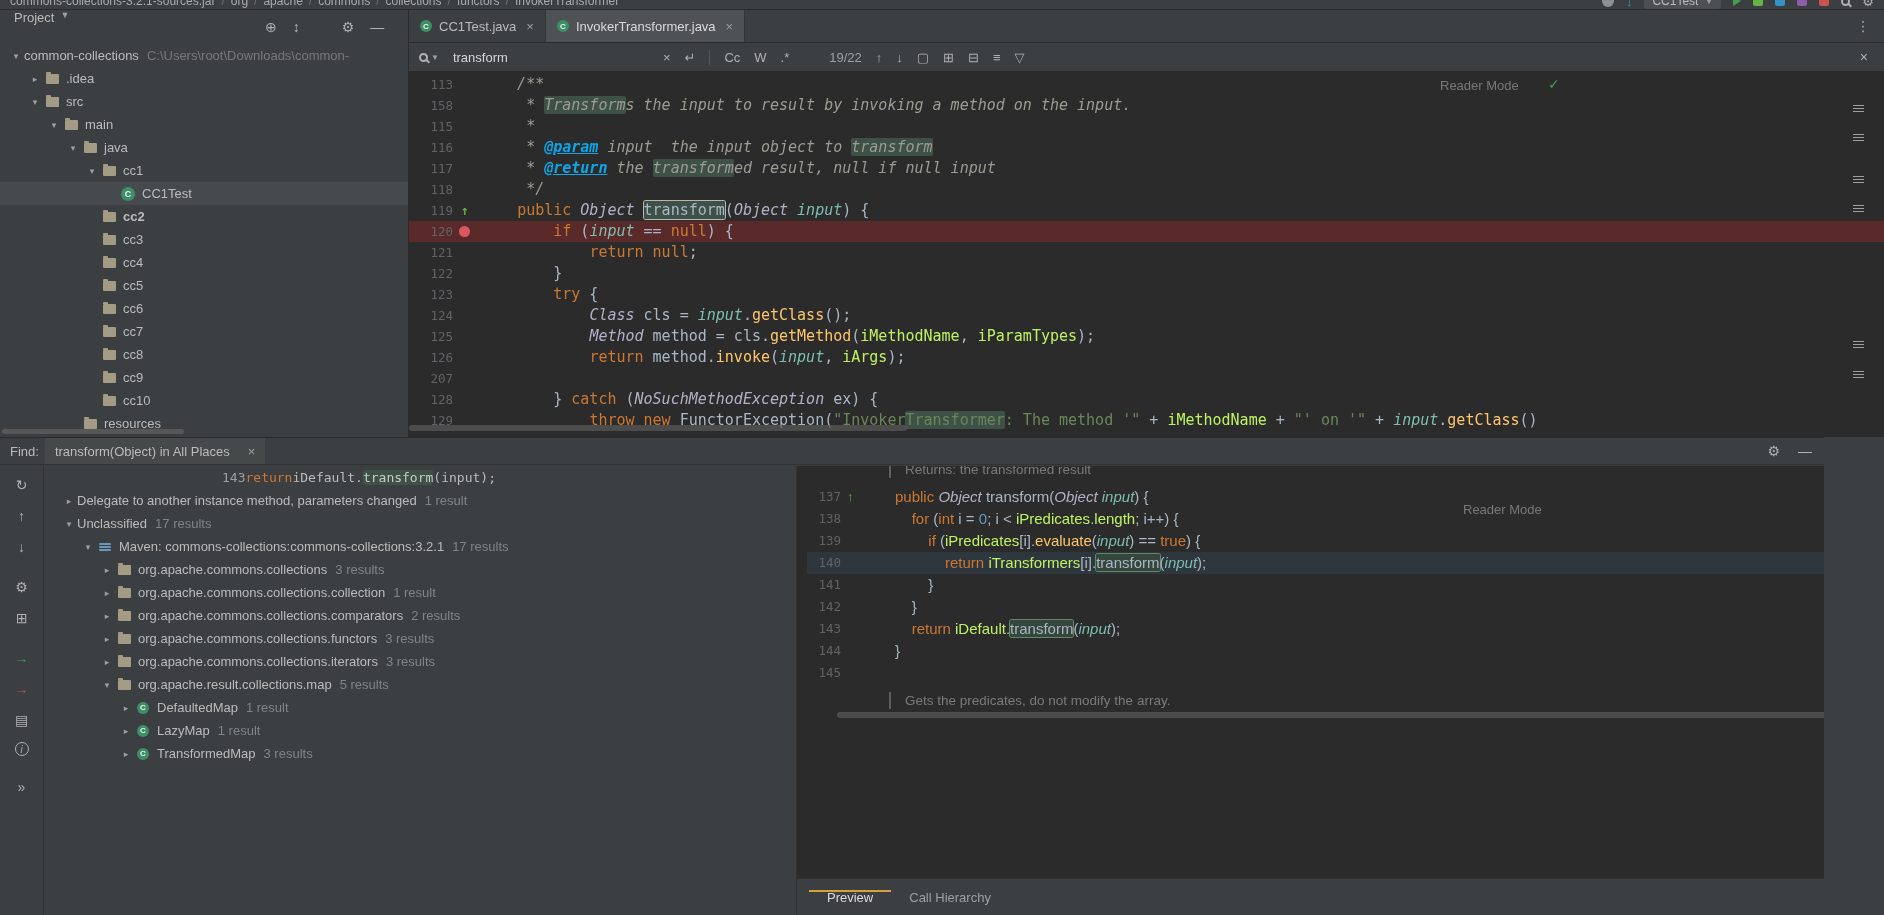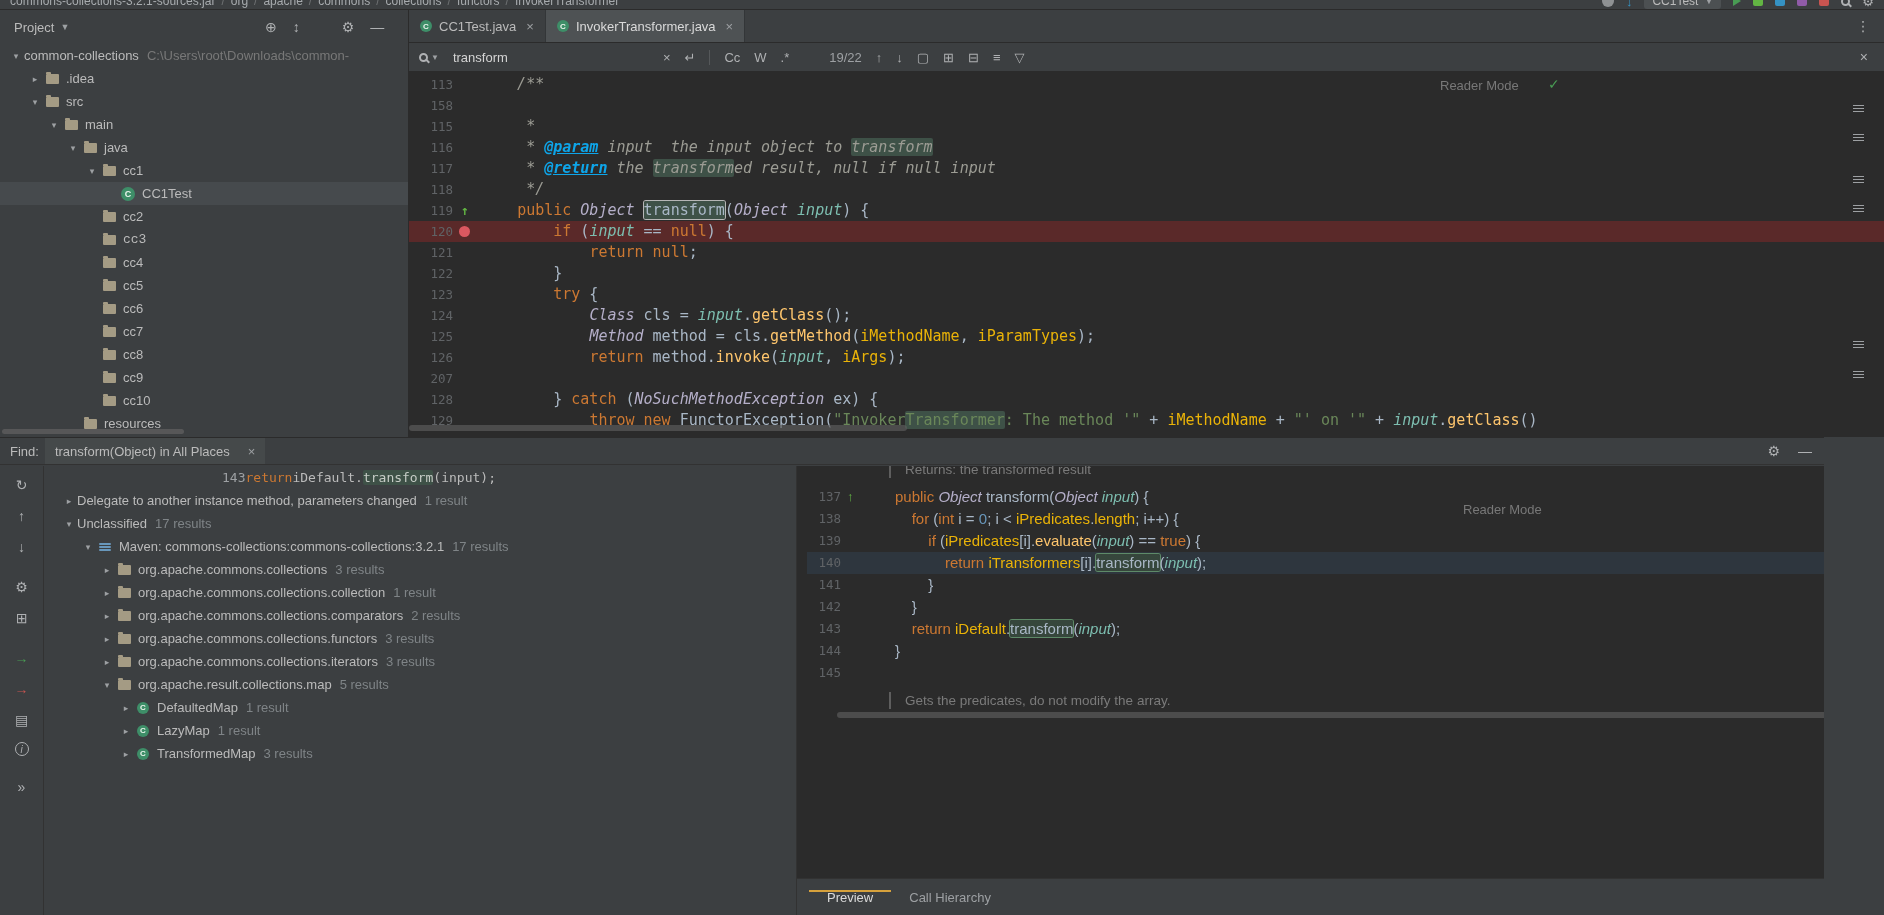--- a/index.html
+++ b/index.html
@@ -15,21 +15,21 @@
   .tb-config{background:#4C5052;border-radius:3px;padding:1px 8px;color:#BBBBBB;font-size:12px;display:inline-flex;gap:6px;align-items:center}
   .tb-caret{font-size:9px;color:#9DA0A3}
   .tb-tri{width:0;height:0;border-top:5px solid transparent;border-bottom:5px solid transparent;border-left:8px solid #499C54;display:inline-block}
   .tb-square{width:10px;height:10px;border-radius:2px;display:inline-block}
   .tb-glyph{font-size:13px}
   .mag{position:relative;width:9px;height:9px;border:2px solid #AFB1B3;border-radius:50%;display:inline-block}
   .mag::after{content:'';position:absolute;width:5px;height:2px;background:#AFB1B3;transform:rotate(45deg);right:-4px;bottom:-2px}
 
   
   #project-panel{position:absolute;left:0;top:10px;width:409px;height:427px;background:#3C3F41;border-right:1px solid #2B2B2B;overflow:hidden}
-  #project-header{height:34px;display:flex;align-items:center;padding-left:14px;color:#BBBBBB}
+  #project-header{height:34px;display:flex;padding-left:14px;color:#BBBBBB}
   #project-caret{font-size:9px;color:#9DA0A3;margin-left:6px}
   #project-toolbar{position:absolute;left:265px;top:0;height:34px;display:flex;align-items:center;gap:16px;color:#AFB1B3;font-size:14px}
   .pt-icon.gapL{margin-left:26px}
   #tree{position:absolute;left:0;top:34px;right:0;bottom:0}
   .tree-row{position:relative;height:23px;display:flex;align-items:center;white-space:nowrap;color:#BBBBBB}
   .tree-row.selected{background:#464A4D}
   .chev{width:16px;text-align:center;color:#9DA0A3;font-size:9px;flex:none}
   .t-icon{width:18px;display:inline-flex;justify-content:center;margin-right:5px;flex:none}
   .folder{width:13px;height:10px;background:#A49B84;border-radius:1px;position:relative;display:inline-block}
   .folder::before{content:'';position:absolute;top:-2px;left:0;width:5px;height:2px;background:#A49B84;border-radius:1px 1px 0 0}
@@ -59,21 +59,21 @@
   .code-line{position:relative;height:21px;line-height:21px;white-space:pre;font-size:15px;padding-left:72px;color:#A9B7C6}
   .code-line .ln{position:absolute;left:0;top:0;width:44px;text-align:right;color:#606366;font-size:12.5px;font-family:"DejaVu Sans Mono",monospace}
   .row-bp{background:#5A2929}
   .row-sel{background:#2E363E}
   .bp-dot{position:absolute;left:50px;top:5px;width:11px;height:11px;border-radius:50%;background:#DB5860}
   .ovr{position:absolute;left:52px;top:0;color:#62B543;font-size:13px;font-weight:bold;font-style:normal}
   .d{color:#A9B7C6}
   .k{color:#CC7832}
   .t{color:#B5AFC9;font-style:italic}
   .p{color:#7DBEB0;font-style:italic}
-  .f{color:#eab308}
+  .f{color:#bef264}
   .m{color:#FFC66D}
   .s{color:#6A8759}
   .n{color:#6897BB}
   .c{color:#9C9C94;font-style:italic}
   .ct{color:#0ea5e9;font-style:italic;font-weight:bold;text-decoration:underline}
   .hl{background:#3E5147;border-radius:2px}
   .cur{background:#3E5147;box-shadow:0 0 0 1px #B6B6B6;border-radius:2px}
   .box{background:#36463C;box-shadow:0 0 0 1px #5E8A68;border-radius:2px}
   #editor-reader{position:absolute;left:1031px;top:68px;color:#787878}
   #editor-check{position:absolute;left:1139px;top:66px;color:#499C54;font-size:14px}
@@ -201,28 +201,28 @@
         </span>
         <span class="t-label">cc1</span>
       </div>
       <div class="tree-row selected" style="padding-left: 103px;">
         <span class="chev"></span>
         <span class="t-icon">
           <span class="class-icon">C</span>
         </span>
         <span class="t-label">CC1Test</span>
       </div>
-      <div class="tree-row" style="padding-left: 84px;">
+      <div class="tree-row" style="padding-left: 84px; font-weight: bold;">
         <span class="chev"></span>
         <span class="t-icon">
           <span class="folder"></span>
         </span>
         <span class="t-label">cc2</span>
       </div>
-      <div class="tree-row" style="padding-left: 84px; font-family: Liberation Mono, monospace;">
+      <div class="tree-row" style="padding-left: 84px;">
         <span class="chev"></span>
         <span class="t-icon">
           <span class="folder"></span>
         </span>
         <span class="t-label">cc3</span>
       </div>
       <div class="tree-row" style="padding-left: 84px;">
         <span class="chev"></span>
         <span class="t-icon">
           <span class="folder"></span>
@@ -319,21 +319,21 @@
         <span class="sb-icon">▢</span>
         <span class="sb-icon">⊞</span>
         <span class="sb-icon">⊟</span>
         <span class="sb-icon">≡</span>
         <span class="sb-icon">▽</span>
       </span>
     <span id="search-close" class="sb-icon">×</span>
   </div>
   <div id="editor-code">
       <div class="code-line"><span class="ln">113</span><span><span class="c">    /**</span></span></div>
-      <div class="code-line"><span class="ln">158</span></div>
+      <div class="code-line"><span class="ln">158</span><span><span class="c">     * </span><span class="c hl">Transform</span><span class="c">s the input to result by invoking a method on the input.</span></span></div>
       <div class="code-line"><span class="ln">115</span><span><span class="c">     *</span></span></div>
       <div class="code-line"><span class="ln">116</span><span><span class="c">     * </span><span class="ct">@param</span><span class="c"> input  the input object to </span><span class="c hl">transform</span></span></div>
       <div class="code-line"><span class="ln">117</span><span><span class="c">     * </span><span class="ct">@return</span><span class="c"> the </span><span class="c hl">transform</span><span class="c">ed result, null if null input</span></span></div>
       <div class="code-line"><span class="ln">118</span><span><span class="c">     */</span></span></div>
       <div class="code-line"><span class="ln">119</span><span class="ovr">↑</span><span><span class="d">    </span><span class="k">public</span><span class="d"> </span><span class="t">Object</span><span class="d"> </span><span class="d cur">transform</span><span class="d">(</span><span class="t">Object</span><span class="d"> </span><span class="p">input</span><span class="d">) {</span></span></div>
       <div class="code-line row-bp"><span class="ln">120</span><span class="bp-dot"></span><span><span class="d">        </span><span class="k">if</span><span class="d"> (</span><span class="p">input</span><span class="d"> == </span><span class="k">null</span><span class="d">) {</span></span></div>
       <div class="code-line"><span class="ln">121</span><span><span class="d">            </span><span class="k">return</span><span class="d"> </span><span class="k">null</span><span class="d">;</span></span></div>
       <div class="code-line"><span class="ln">122</span><span><span class="d">        }</span></span></div>
       <div class="code-line"><span class="ln">123</span><span><span class="d">        </span><span class="k">try</span><span class="d"> {</span></span></div>
       <div class="code-line"><span class="ln">124</span><span><span class="d">            </span><span class="t">Class</span><span class="d"> cls = </span><span class="p">input</span><span class="d">.</span><span class="m">getClass</span><span class="d">();</span></span></div>

